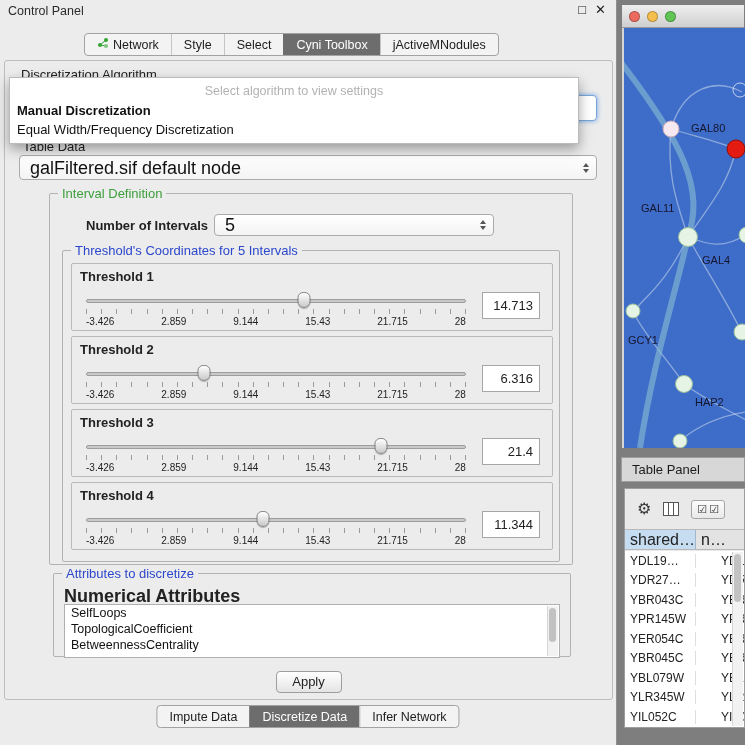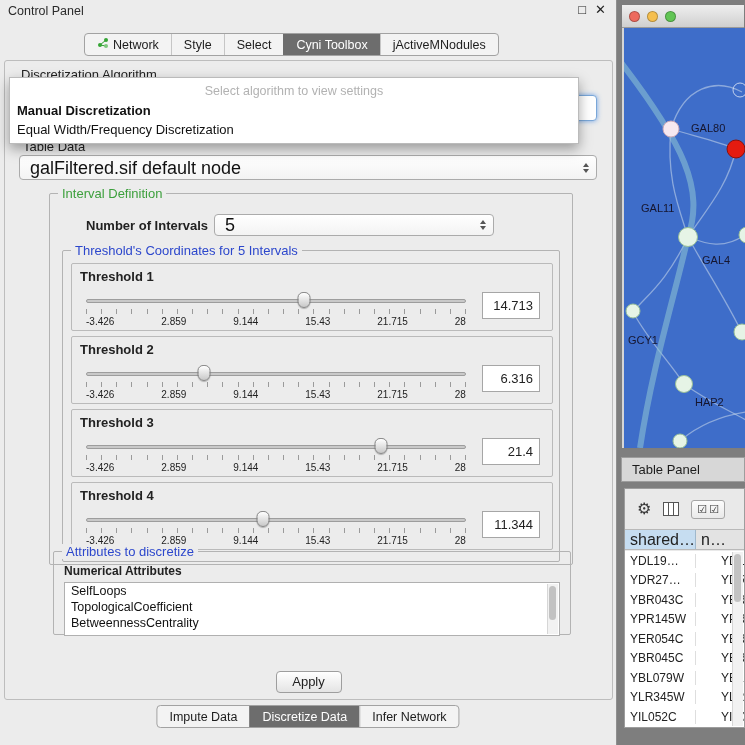--- a/index.html
+++ b/index.html
@@ -52,22 +52,22 @@
   #thr-group { left:12px; top:56px; width:498px; height:312px; }
   .thr-box { position:absolute; left:8px; width:482px; height:68px; border:1px solid #bababa; border-radius:2px; }
   .thr-label { position:absolute; left:8px; top:5px; font-size:13px; font-weight:bold; }
   .slider { position:absolute; left:14px; top:28px; width:380px; height:24px; }
   .track { position:absolute; left:0; right:0; top:7px; height:4px; background:#c9c9c9; border:1px solid #9d9d9d; border-radius:2px; }
   .ticks { position:absolute; left:0; top:17px; width:100%; height:5px; background-image:repeating-linear-gradient(90deg,#9a9a9a 0 1px,transparent 1px 15.16px); }
   .thumb { position:absolute; top:0; width:13px; height:16px; transform:translateX(-50%); background:linear-gradient(#ffffff,#c8c8c8); border:1px solid #878787; border-radius:6px 6px 7px 7px; box-shadow:0 1px 1px rgba(0,0,0,.25); }
   .scale { position:absolute; left:14px; top:52px; width:380px; display:flex; justify-content:space-between; font-size:10px; color:#222; }
   .thr-value { position:absolute; right:12px; top:28px; width:58px; height:27px; background:#fff; border:1px solid #a6a6a6; font-size:13px; text-align:right; padding-right:6px; line-height:25px; }
 
-  #attr-group { left:48px; top:490px; width:518px; height:84px; }
-  #attr-subtitle { position:absolute; left:10px; top:12px; font-size:12px; font-weight:bold; }
+  #attr-group { left:48px; top:512px; width:518px; height:84px; }
+  #attr-subtitle { position:absolute; left:10px; top:12px; font-size:18px; font-weight:bold; }
   #attr-list { position:absolute; left:10px; top:30px; width:496px; height:54px; background:#fff; border:1px solid #b0b0b0; overflow:hidden; }
   #attr-list .li { font-size:12.5px; padding:1px 6px; color:#111; }
   .vscroll { position:absolute; right:1px; top:1px; bottom:1px; width:11px; background:#f2f2f2; border-left:1px solid #d6d6d6; }
   .vthumb { position:absolute; left:1px; width:7px; background:#c2c2c2; border-radius:4px; }
 
   #apply-btn { position:absolute; left:50%; transform:translateX(-50%); top:610px; width:66px; height:22px; background:linear-gradient(#ffffff,#e4e4e4); border:1px solid #9e9e9e; border-radius:4px; font-size:13px; text-align:center; line-height:20px; }
 
   
   #net-window { position:absolute; left:621px; top:4px; width:124px; height:445px; border:1px solid #7d7d7d; background:#d6d6d6; }
   #net-titlebar { position:absolute; left:0; top:0; right:0; height:23px; background:linear-gradient(#efefef,#cfcfcf); border-bottom:1px solid #9a9a9a; }

